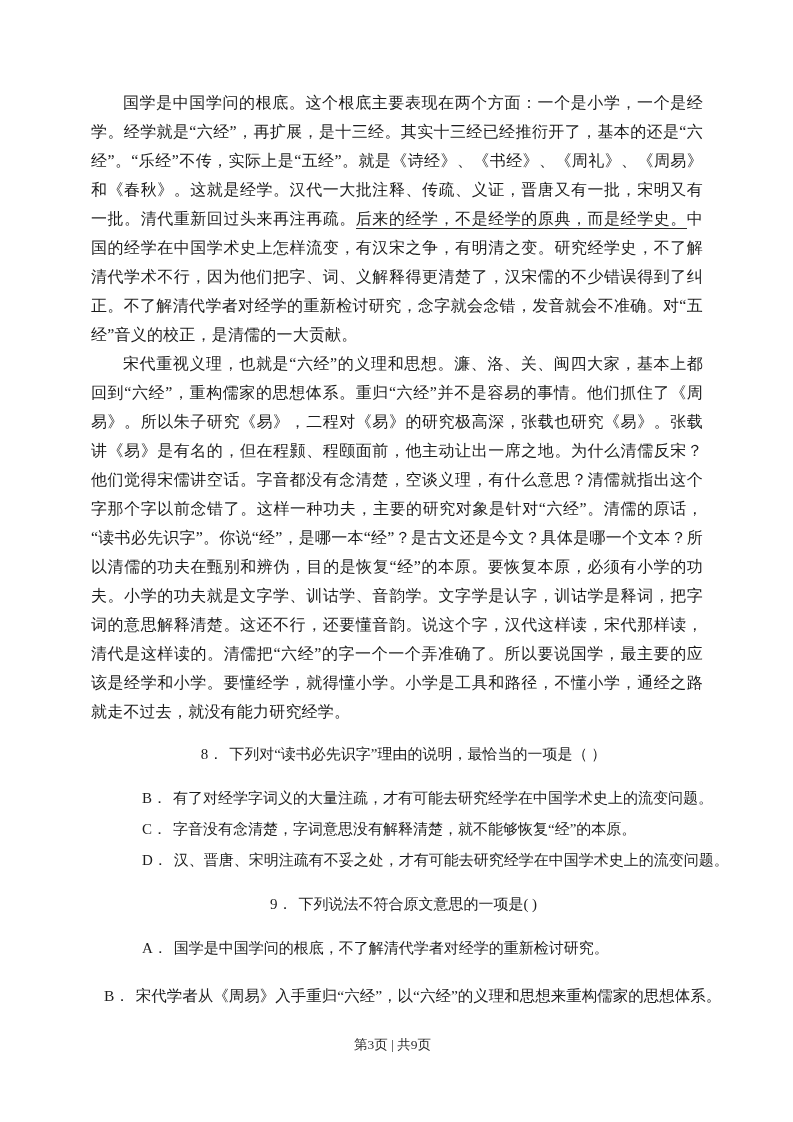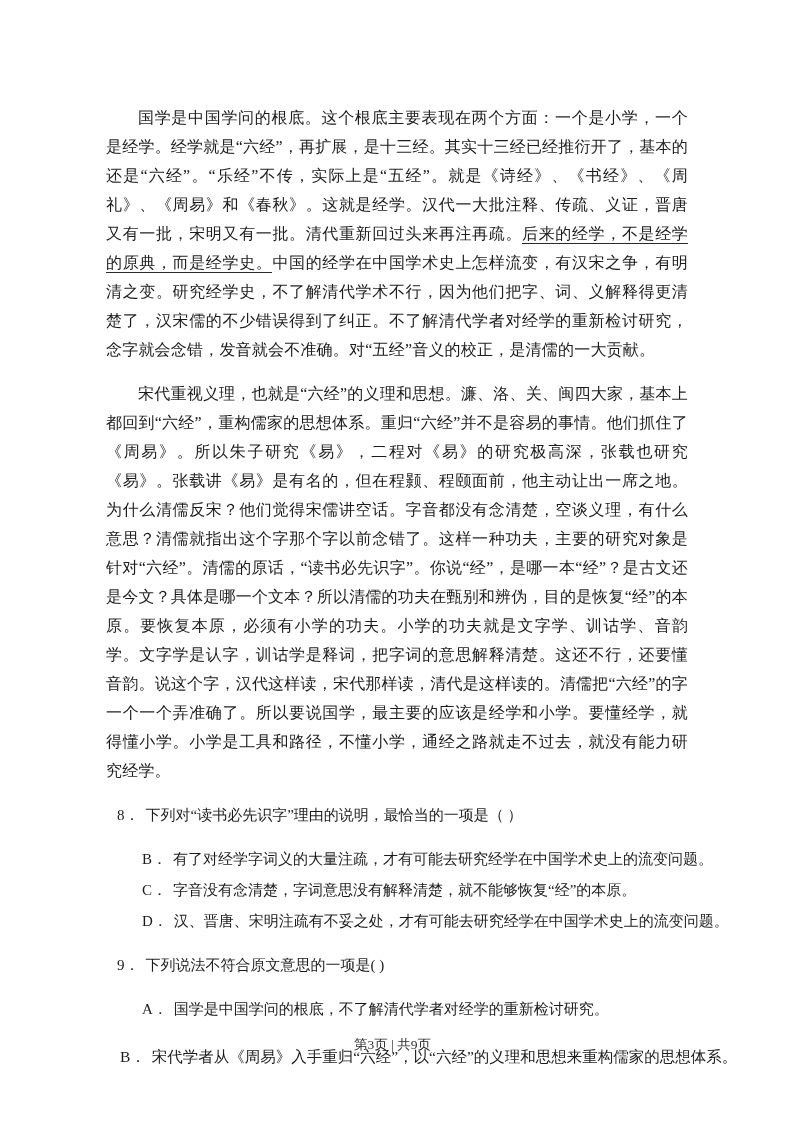--- a/index.html
+++ b/index.html
@@ -14,54 +14,55 @@
     background: #ffffff;
     overflow: hidden;
     font-family: "Liberation Serif", "DejaVu Serif", serif;
     color: #1c1c1c;
   }
   .content {
     padding: 88px 90px 0 91px;
   }
   
   .body-para {
-    margin: 15px;
+    margin: 0;
     font-size: 16px;
     line-height: 29px;
     text-align: justify;
     text-indent: 2em;
     letter-spacing: 0.2px;
   }
   .underlined {
     border-bottom: 1px solid #2a2a2a;
     padding-bottom: 1px;
   }
   
   .questions {
     margin-top: 5px;
     font-size: 15px;
   }
   .q-line {
     margin: 13px;
     padding-left: 13px;
     line-height: 31px;
     white-space: nowrap;
+    text-align: center;
   }
   .opt-line {
     margin: 0;
     padding-left: 51px;
     line-height: 31px;
     white-space: nowrap;
   }
   .q-num, .opt-label {
     display: inline-block;
     margin-right: 6px;
   }
   .detached-option {
-    margin: 16px;
+    margin: 0;
     margin-top: 17px;
     padding-left: 13px;
     font-size: 15.5px;
     line-height: 30px;
     white-space: nowrap;
   }
   
   .footer {
     position: absolute;
     left: 0;

